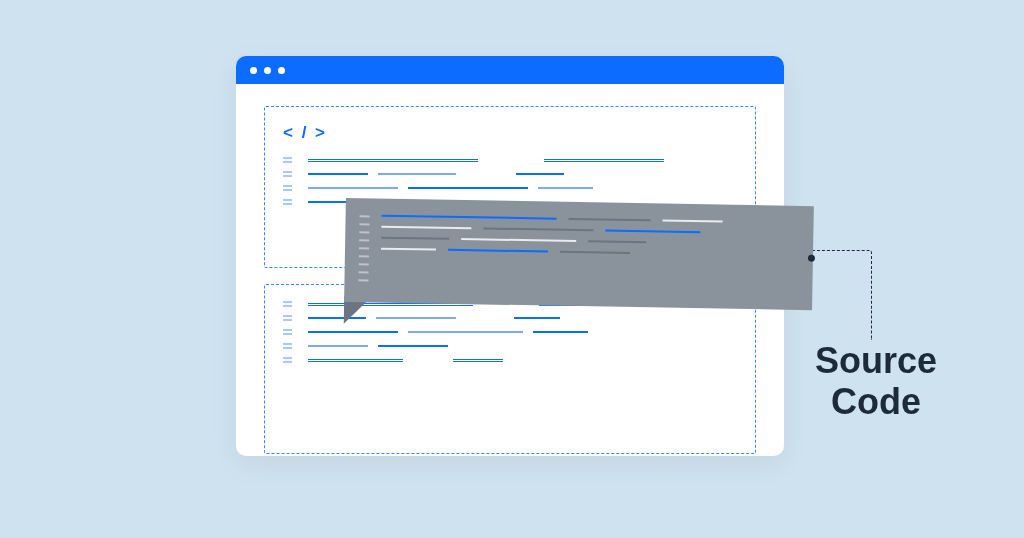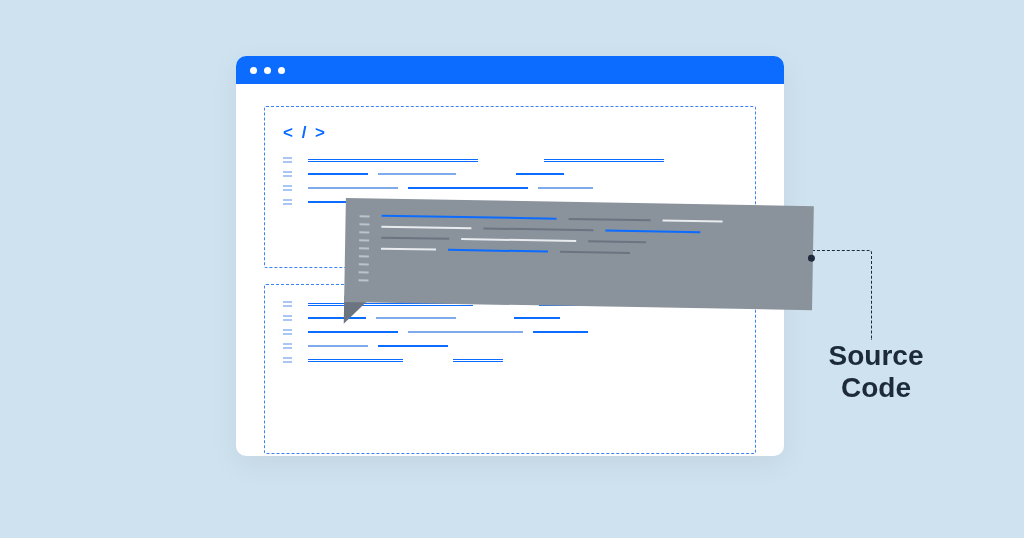--- a/index.html
+++ b/index.html
@@ -165,21 +165,21 @@
       height: 90px;
       border-right: 1.5px dashed #1e293b;
       border-top: 1.5px dashed #1e293b;
       border-radius: 0 3px 0 0;
       z-index: 4;
     }
     .label {
       position: absolute;
       left: 806px;
       top: 340px;
-      font-size: 28px;
+      font-size: 36px;
       font-weight: 700;
       color: #1d2a3a;
       line-height: 1.15;
       text-align: center;
       width: 140px;
     }
   </style>
 </head>
 <body>
 

